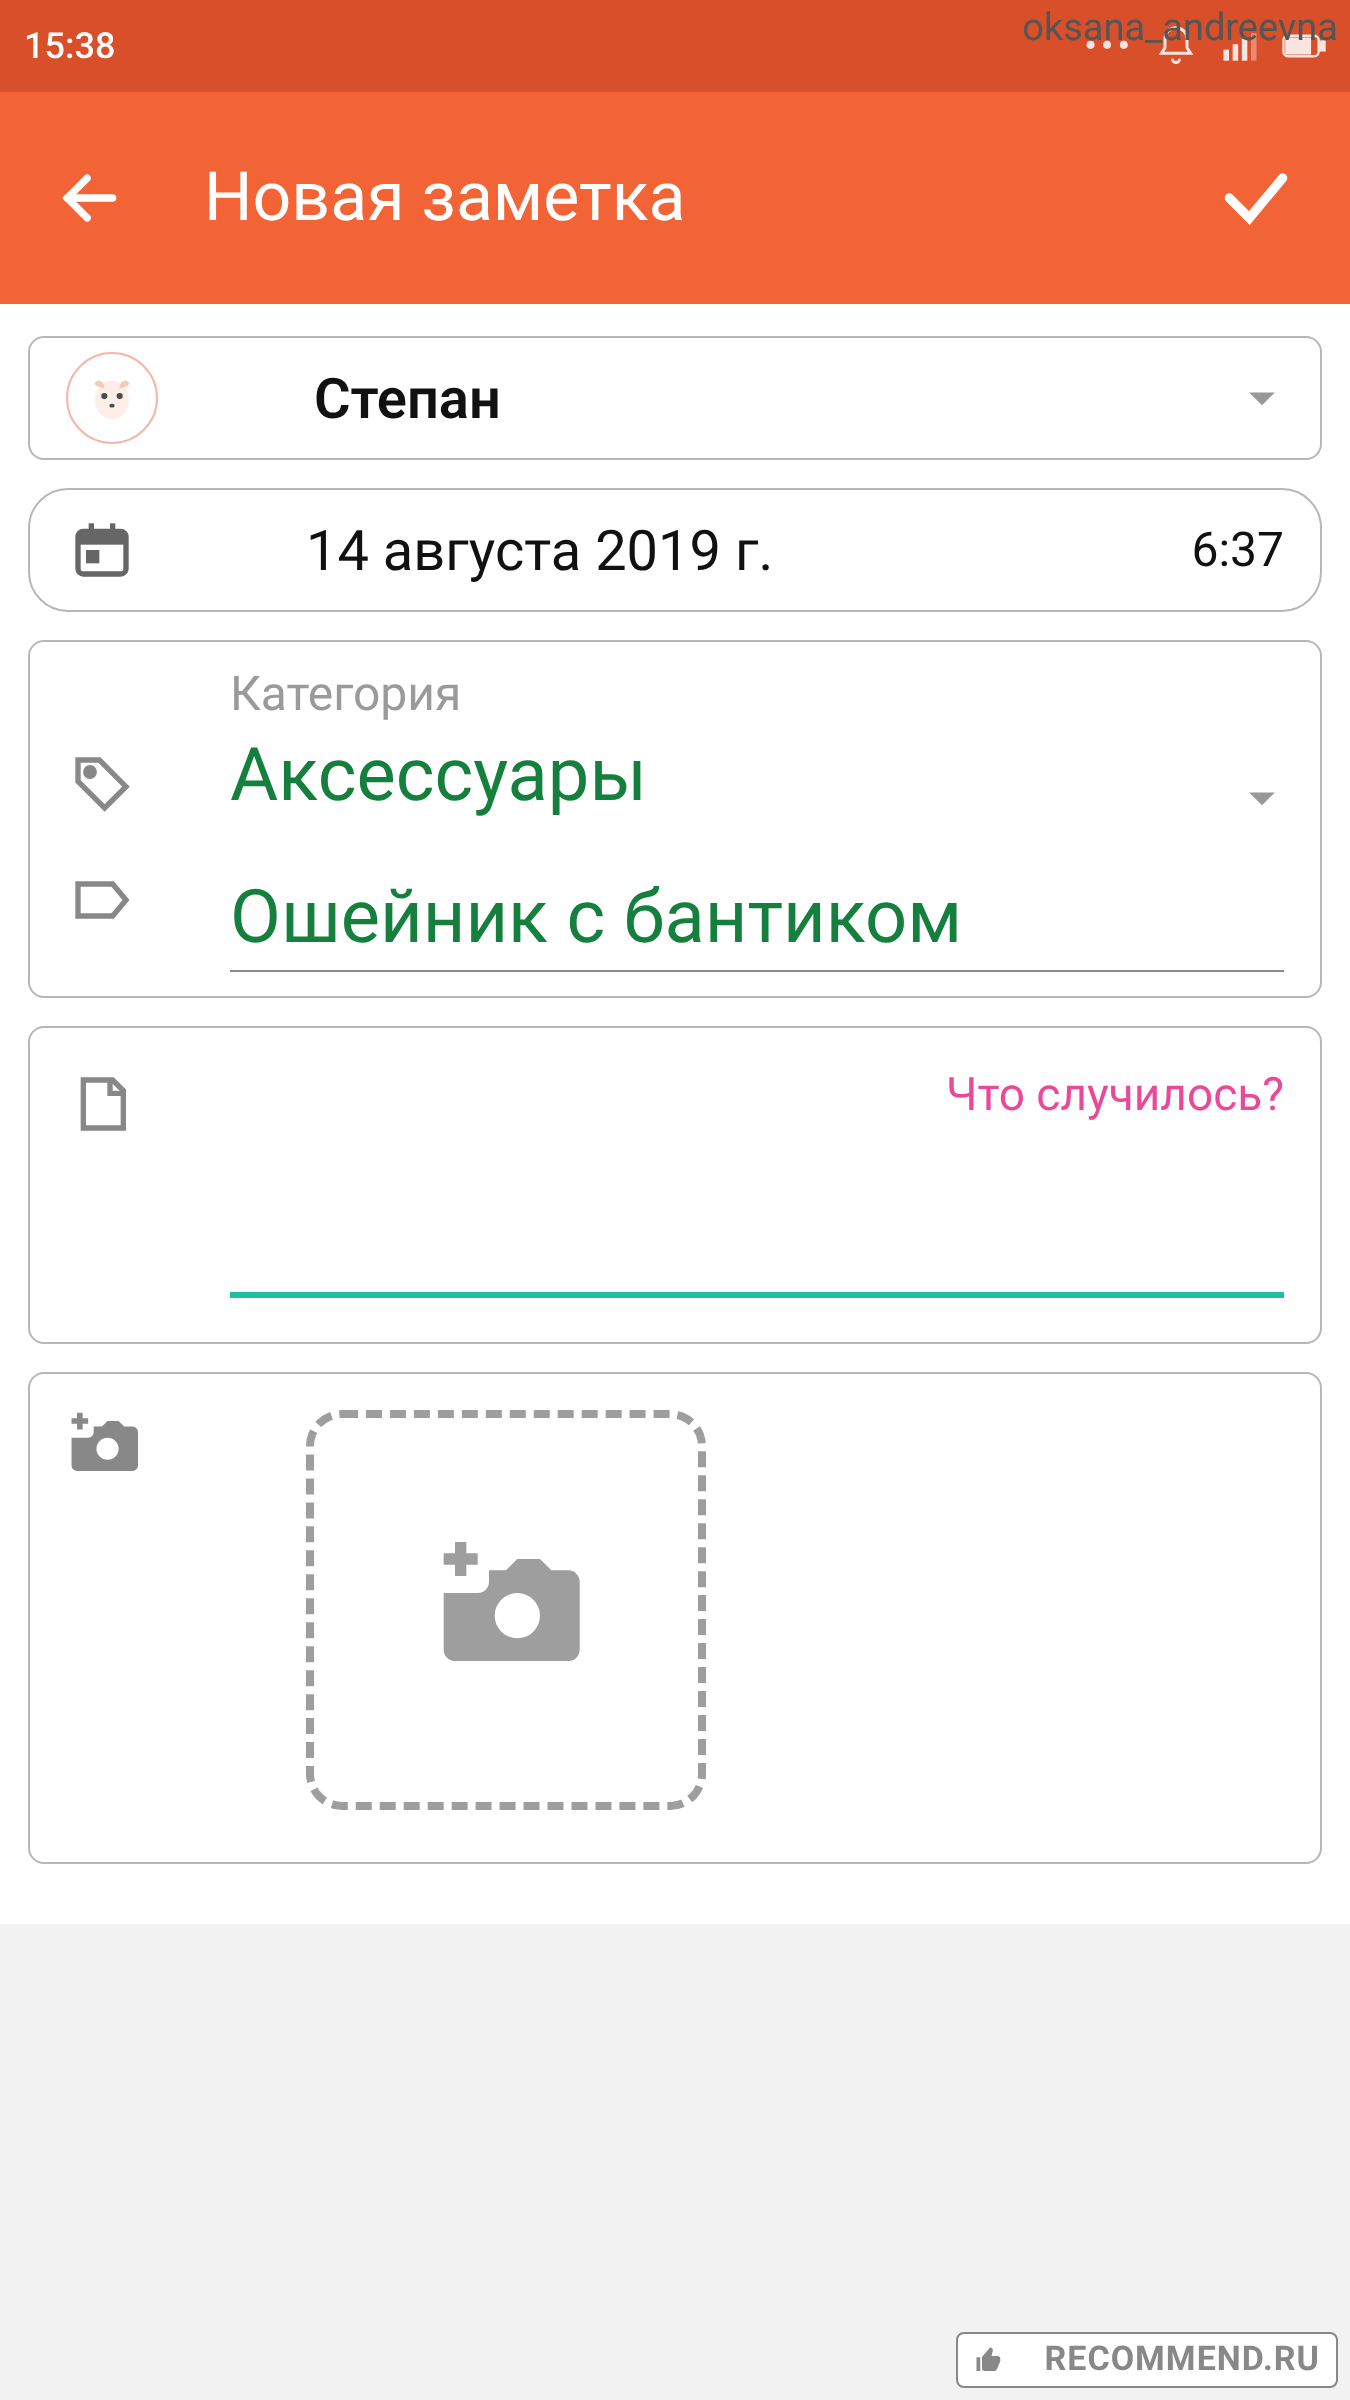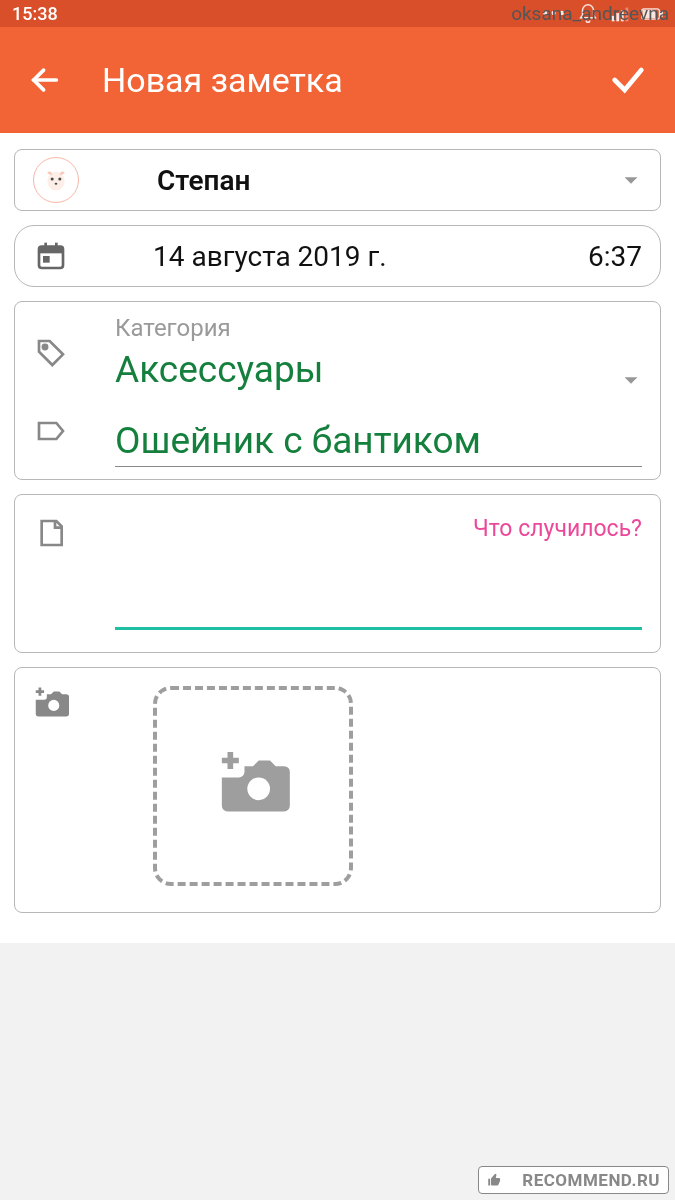--- a/index.html
+++ b/index.html
@@ -1,18 +1,18 @@
 <!DOCTYPE html>
 <html><head>
 <meta charset="utf-8">
 <style>
 * { box-sizing: border-box; margin: 0; padding: 0; font-family: -apple-system, Roboto, Arial, sans-serif; }
 body { width: 675px; height: 1200px; background: #f2f2f2; position: relative; overflow: hidden; }
 
-.statusbar { height: 27px; background: #d94f2a; color: #fff; display: flex; align-items: center; padding: 12px 12px; font-size: 18px; font-weight: 500; }
+.statusbar { height: 46px; background: #d94f2a; color: #fff; display: flex; align-items: center; padding: 12px 12px; font-size: 18px; font-weight: 500; }
 .statusbar .time { flex: 1; }
 .statusbar .right { display: flex; align-items: center; gap: 10px; }
 .statusbar .watermark { position: absolute; right: 6px; top: 2px; color: #555; font-size: 19px; font-weight: 400; z-index: 3; }
 .dots { letter-spacing: 2px; opacity: 0.85;}
 .sicon { width: 22px; height: 22px; opacity: 0.85; }
 
 .appbar { height: 106px; background: #f26336; display: flex; align-items: center; padding: 0 24px; }
 .appbar .back { width: 42px; height: 42px; display: flex; align-items: center; justify-content: center; }
 .appbar .title { flex: 1; color: #fff; font-size: 34px; font-weight: 400; margin-left: 36px; }
 .appbar .confirm { width: 46px; height: 46px; display: flex; align-items: center; justify-content: center; }
@@ -25,23 +25,23 @@
 
 .pet-row { height: 62px; }
 .avatar { width: 46px; height: 46px; border-radius: 50%; border: 1px solid #f5b7a7; background: #fff; position: relative; overflow: hidden; flex-shrink: 0; }
 .avatar svg { width: 100%; height: 100%; }
 .pet-name { flex: 1; margin-left: 40px; font-size: 28px; font-weight: 600; color: #111; }
 .dd { color: #989898; }
 
 .date-row { height: 62px; border-radius: 20px; }
 .ico { width: 36px; height: 36px; display: flex; align-items: center; justify-content: center; flex-shrink: 0; }
 .date-text { flex: 1; margin-left: 46px; font-size: 28px; color: #111; }
-.time-text { font-size: 28px; color: #111; }
-
-.cat-card .sec { display: flex; align-items: center; margin-bottom: 10px; }
+.time-text { font-size: 24px; color: #111; }
+
+.cat-card .sec { display: flex; align-items: flex-end; margin-bottom: 10px; }
 .cat-card .label { color: #9a9a9a; font-size: 24px; }
 .cat-card .val { color: #15803d; font-size: 37px; margin-top: 6px; }
 .cat-card .col { flex: 1; margin-left: 46px; }
 .cat-card .name-under { border-bottom: 1.5px solid #8a8a8a; padding-bottom: 4px; }
 .cat-card .sec2 { margin-top: 22px; display: flex; align-items: flex-start; }
 .cat-card .mini-label { color: #9a9a9a; font-size: 20px; margin-left: 6px; }
 
 .note-card { padding: 20px 18px 22px 18px; }
 .note-card .sec { display: flex; align-items: flex-start; }
 .note-card .col { flex: 1; margin-left: 46px; }

